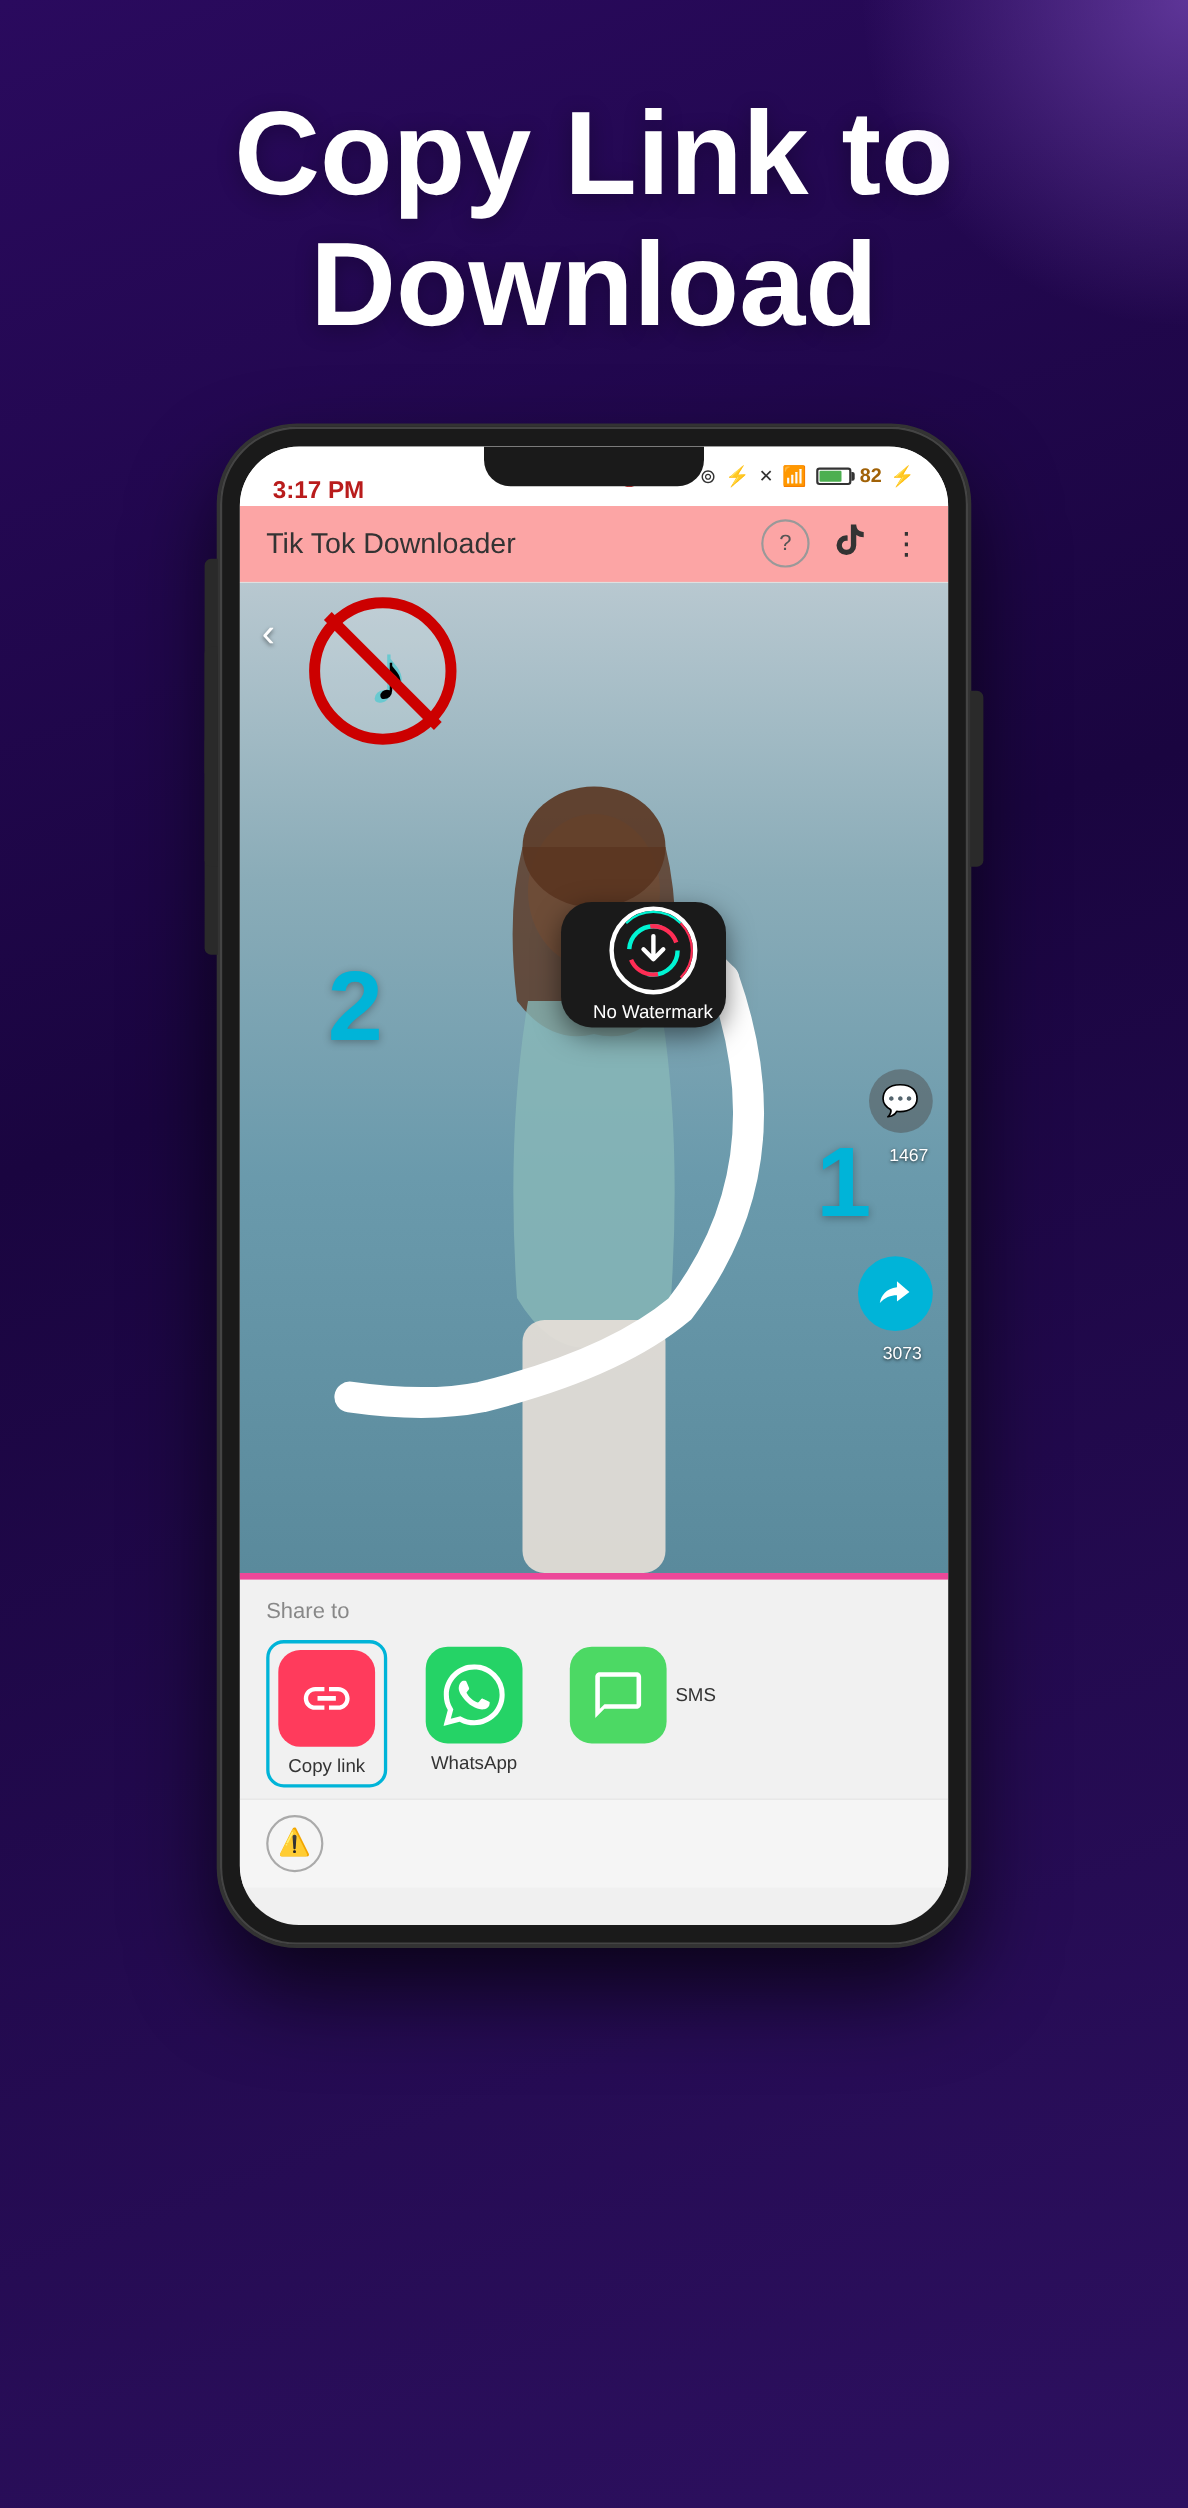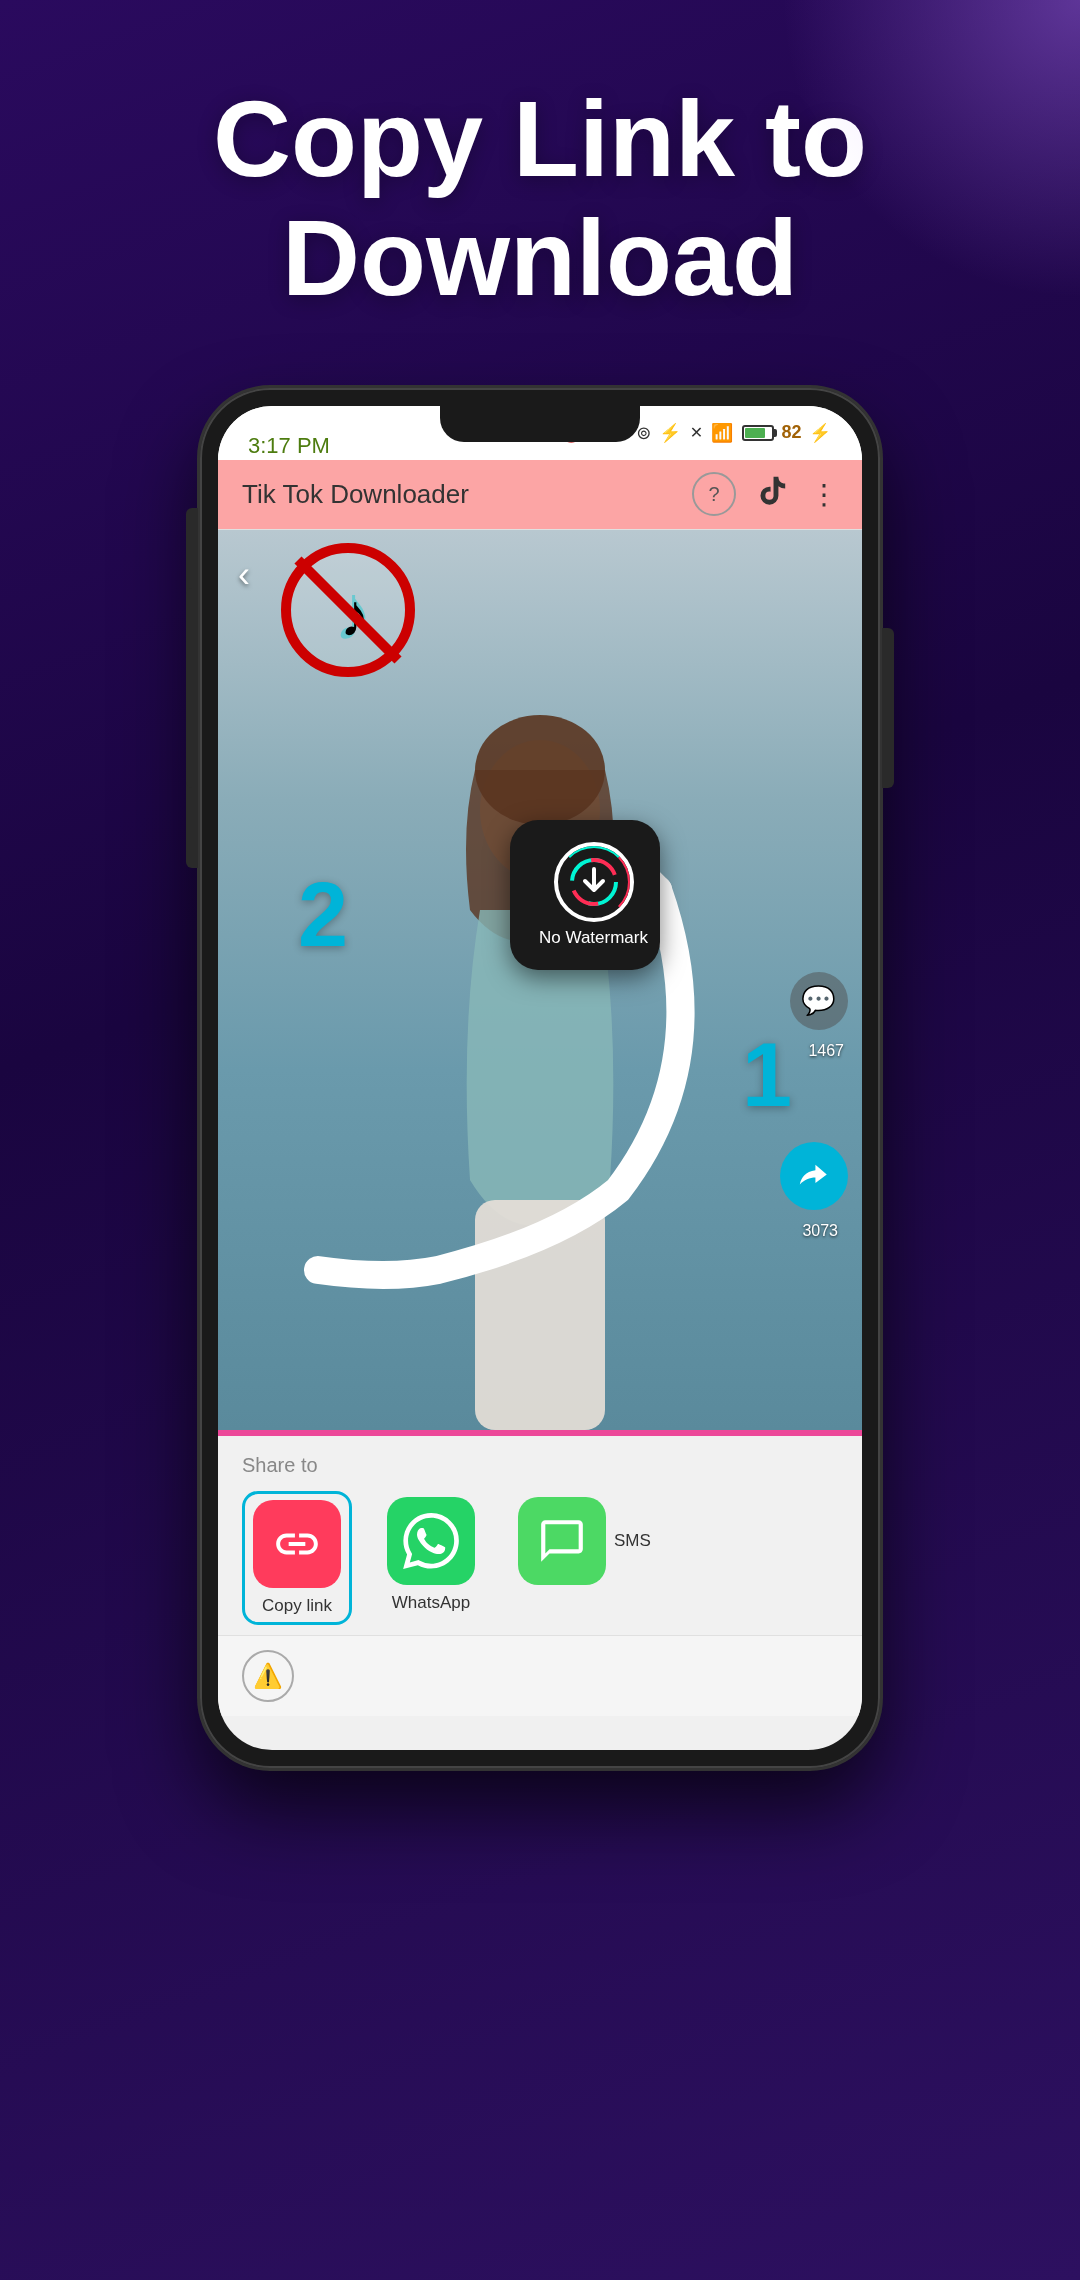--- a/index.html
+++ b/index.html
@@ -98,22 +98,22 @@
       display: flex;
       align-items: center;
       justify-content: space-between;
       padding: 0 30px;
       position: relative;
       z-index: 10;
     }
 
     .status-time {
       font-size: 22px;
-      font-weight: 400;
-      color: #4d7c0f;
+      font-weight: 700;
+      color: #b91c1c;
       margin-top: 26px;
     }
 
     .status-icons {
       display: flex;
       gap: 8px;
       align-items: center;
     }
 
     .status-icons span {
@@ -266,21 +266,21 @@
       z-index: 15;
     }
 
     
     .no-watermark-icon {
       position: absolute;
       top: 290px;
       left: 50%;
       transform: translateX(-20%);
       width: 150px;
-      height: 150px;
+      height: 114px;
       background: #1a1a1a;
       border-radius: 28px;
       display: flex;
       flex-direction: column;
       align-items: center;
       justify-content: center;
       gap: 6px;
       z-index: 20;
       box-shadow: 0 8px 24px rgba(0,0,0,0.5);
       padding-left: 17px;

